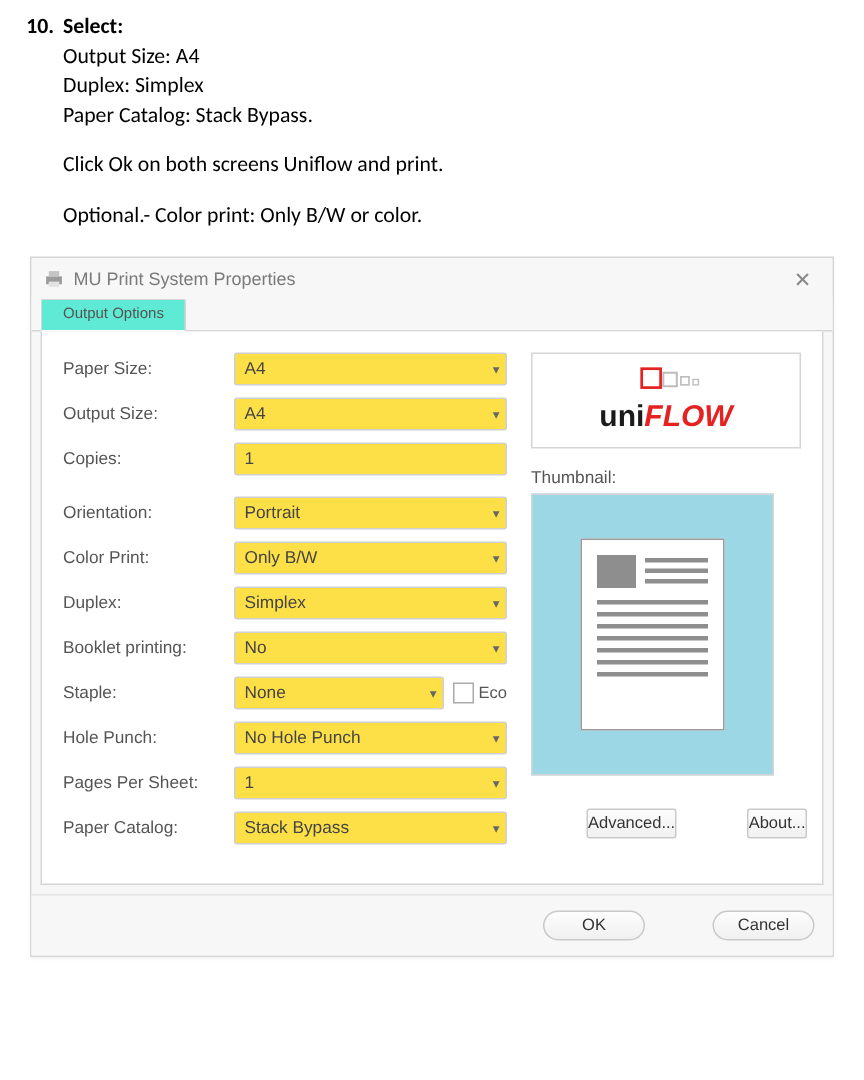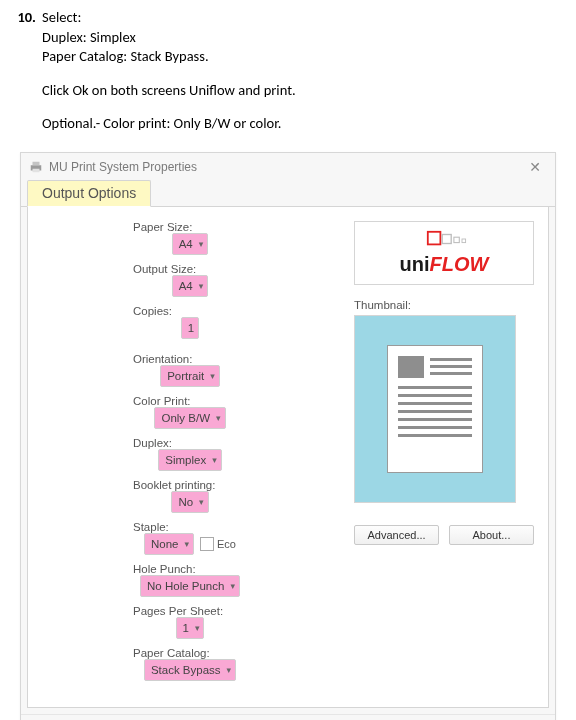--- a/index.html
+++ b/index.html
@@ -19,21 +19,21 @@
   }
   .instr-row { display: flex; }
   .instr-num {
     width: 26px;
     text-align: right;
     padding-right: 6px;
     font-weight: 700;
   }
   .instr-body { flex: 1; }
   .instr-body .line { }
-  .instr-body .bold { font-weight: 400; display:inline; }
+  .instr-body .bold { font-weight: 700; display:inline; }
   .instr-body .para { margin-top: 14px; }
 
   
   .dialog {
     margin: 0 20px 10px 20px;
     border: 1px solid #d7d7d7;
     background: #f7f7f7;
     box-shadow: 0 1px 2px rgba(0,0,0,0.06);
     font-family: "Segoe UI", Tahoma, sans-serif;
     font-size: 12px;
@@ -56,61 +56,60 @@
     color: #888; font-size: 14px;
     cursor: pointer;
   }
   .tabstrip {
     display: flex;
     padding-left: 6px;
     border-bottom: 1px solid #d5d5d5;
     background: #f7f7f7;
   }
   .tab {
-    background: #fef9c3;
+    background: #5eead4;
     border: 1px solid #d5d5d5;
     border-bottom: 1px solid #fff;
     padding: 4px 14px 5px 14px;
     position: relative;
     top: 1px;
-    font-size: 14px;
+    font-size: 10px;
     color: #555;
     border-radius: 2px 2px 0 0;
   }
   .pane {
     background: #fff;
     border: 1px solid #d5d5d5;
     border-top: none;
     margin: 0 6px 6px 6px;
     padding: 14px 14px 18px 14px;
     display: flex;
     gap: 16px;
   }
   .options { flex: 1; }
   .opt-row {
     display: flex;
     align-items: center;
     margin-bottom: 8px;
-    flex-direction: column;
   }
   .opt-label {
     width: 108px;
     font-size: 11.5px;
     color: #555;
     padding-right: 6px;
   }
   .opt-field { flex: 1; display:flex; align-items:center; gap:6px; }
   .faux-select, .faux-input {
     flex: 1;
     border: 1px solid #cfcfcf;
-    background: #f9a8d4;
+    background: #fde047;
     height: 20px;
     display: flex;
     align-items: center;
-    justify-content: center;
+    justify-content: space-between;
     padding: 0 4px 0 6px;
     font-size: 11.5px;
     color: #444;
     border-radius: 2px;
   }
   .faux-select .caret {
     font-size: 9px; color: #666; padding-left:6px;
   }
   .eco-wrap {
     display:flex; align-items:center; gap:3px;
@@ -158,40 +157,42 @@
   }
   .win-btn {
     flex:1;
     border:1px solid #c9c9c9;
     background:linear-gradient(#fdfdfd,#f0f0f0);
     font-size:11px;
     text-align:center;
     padding:3px 0;
     border-radius:2px;
     color:#333;
+    margin-left:37px;
   }
 
   .dialog-footer {
     display:flex;
     justify-content:flex-end;
     gap:8px;
     padding:10px 12px 10px 0;
     border-top:1px solid #e6e6e6;
     background:#f7f7f7;
   }
   .dialog-footer .win-btn { flex: 0 0 66px; border-radius: 10px; }
 </style>
 </head>
 <body>
 
 <div class="instructions">
   <div class="instr-row">
     <div class="instr-num">10.</div>
     <div class="instr-body">
       <div class="line"><span class="bold">Select:</span></div>
+      <div class="line">Output Size: A4</div>
       <div class="line">Duplex: Simplex</div>
       <div class="line">Paper Catalog: Stack Bypass.</div>
       <div class="para">Click Ok on both screens Uniflow and print.</div>
       <div class="para">Optional.- Color print: Only B/W or color.</div>
     </div>
   </div>
 </div>
 
 <div class="dialog">
   <div class="titlebar">

